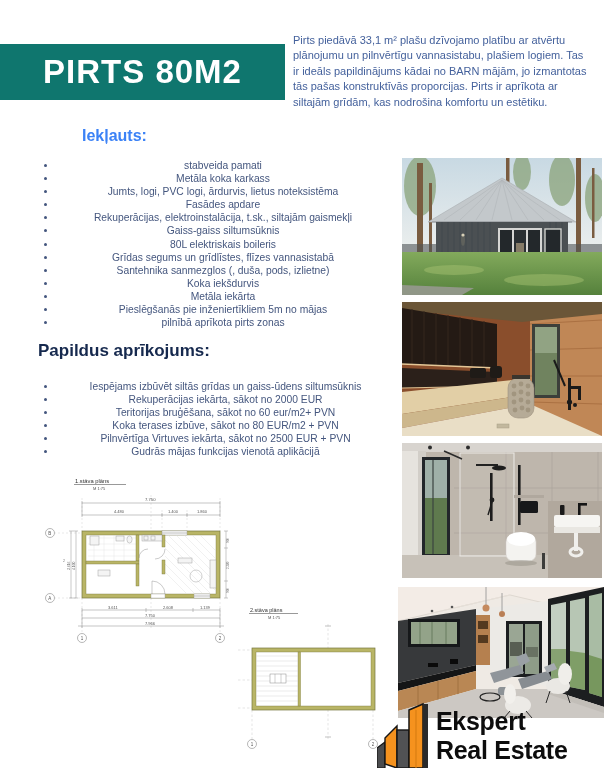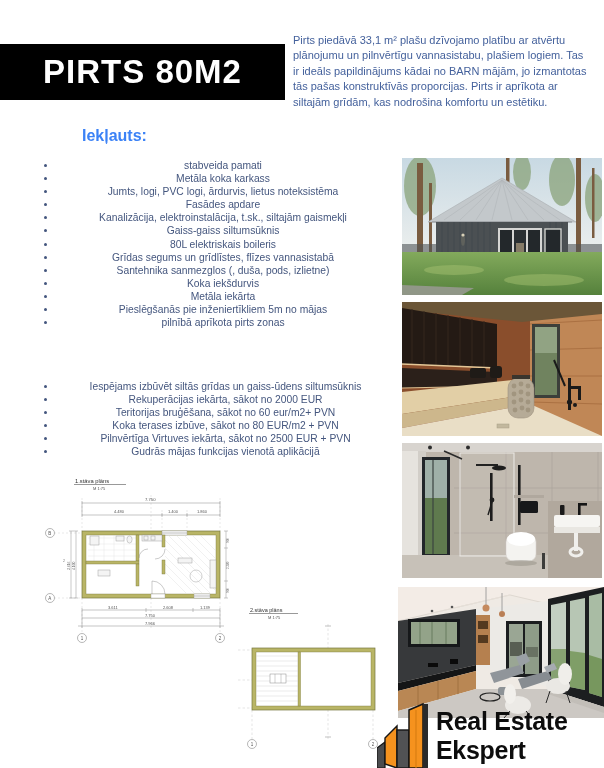--- a/index.html
+++ b/index.html
@@ -1,19 +1,19 @@
 <!DOCTYPE html>
 <html><head>
 <meta charset="utf-8">
 <style>
   html,body{margin:0;padding:0;background:#e9e9e9;}
   .page{position:relative;width:604px;height:768px;background:#ffffff;overflow:hidden;
         font-family:"Liberation Sans",sans-serif;margin:0 auto;}
   
-  .title-block{position:absolute;left:0;top:44px;width:285px;height:56px;background:#000000;
+  .title-block{position:absolute;left:0;top:44px;width:285px;height:56px;background:#0f766e;
                display:flex;align-items:center;justify-content:center;}
   .title-block h1{margin:0;color:#ffffff;font-size:33px;font-weight:800;letter-spacing:1px;}
   .intro{position:absolute;left:293px;top:33px;width:299px;font-size:11px;line-height:15.4px;
          color:#44619c;}
   
   .h-incl{position:absolute;left:38px;top:127px;font-size:16px;font-weight:700;color:#3b82f6;margin-left:44px;}
   .h-extra{position:absolute;left:38px;top:341px;font-size:17px;font-weight:800;color:#16294e;}
   .listwrap1{position:absolute;left:44px;top:159px;width:345px;}
   .listwrap2{position:absolute;left:44px;top:380px;width:350px;}
   ul.blist{margin:0;padding-left:13px;list-style:disc;color:#44567e;font-size:10.3px;line-height:13.1px;}
@@ -44,32 +44,33 @@
   </div>
   <div class="intro">Pirts piedāvā 33,1 m² plašu dzīvojamo platību ar atvērtu plānojumu un pilnvērtīgu vannasistabu, plašiem logiem. Tas ir ideāls papildinājums kādai no BARN mājām, jo izmantotas tās pašas konstruktīvās proporcijas. Pirts ir aprīkota ar siltajām grīdām, kas nodrošina komfortu un estētiku.</div>
 
   <div class="h-incl">Iekļauts:</div>
   <div class="listwrap1">
     <ul class="blist">
         <li>stabveida pamati</li>
         <li>Metāla koka karkass</li>
         <li>Jumts, logi, PVC logi, ārdurvis, lietus noteksistēma</li>
         <li>Fasādes apdare</li>
-        <li><span>Kanalizācija, elektroinstalācija, </span><span class="ul">t.sk</span><span>., siltajām gaismekļi</span></li>
+        <li><span>Rekuperācijas, elektroinstalācija, </span><span class="ul">t.sk</span><span>., siltajām gaismekļi</span></li>
         <li>Gaiss-gaiss siltumsūknis</li>
         <li>80L elektriskais boileris</li>
         <li>Grīdas segums un grīdlīstes, flīzes vannasistabā</li>
         <li>Santehnika sanmezglos (, duša, pods, izlietne)</li>
         <li>Koka iekšdurvis</li>
         <li>Metāla iekārta</li>
         <li>Pieslēgšanās pie inženiertīkliem 5m no mājas</li>
         <li>pilnībā aprīkota pirts zonas</li>
       </ul>
   </div>
 
+  <div class="h-extra">Papildus aprīkojums:</div>
   <div class="listwrap2">
     <ul class="blist">
         <li>Iespējams izbūvēt siltās grīdas un gaiss-ūdens siltumsūknis</li>
         <li>Rekuperācijas iekārta, sākot no 2000 EUR</li>
         <li>Teritorijas bruģēšana, sākot no 60 eur/m2+ PVN</li>
         <li>Koka terases izbūve, sākot no 80 EUR/m2 + PVN</li>
         <li>Pilnvērtīga Virtuves iekārta, sākot no 2500 EUR + PVN</li>
         <li>Gudrās mājas funkcijas vienotā aplikācijā</li>
       </ul>
   </div>
@@ -506,17 +507,17 @@
 
   <svg class="logo-icon" viewBox="0 0 56 66">
     <polygon points="0,46 8,40 8,66 0,66" fill="#4b4c4e" stroke="#151515" stroke-width="1.2"></polygon>
     <polygon points="8,36 20,24 20,66 8,62" fill="#f5921e" stroke="#151515" stroke-width="1.4"></polygon>
     <rect x="20" y="28" width="12" height="38" fill="#515254" stroke="#151515" stroke-width="1.4"></rect>
     <polygon points="32,8 46,2 46,66 32,66" fill="#f5921e" stroke="#151515" stroke-width="1.5"></polygon>
     <rect x="46" y="2" width="5" height="64" fill="#2a2a2a"></rect>
     <line x1="39" y1="8" x2="39" y2="66" stroke="#d97e12" stroke-width="1.2"></line>
   </svg>
   <div class="logo-text">
+    <div>Ekspert</div>
     <div>Real Estate</div>
-    <div>Ekspert</div>
   </div>
 
 </div>
 
 </body></html>

